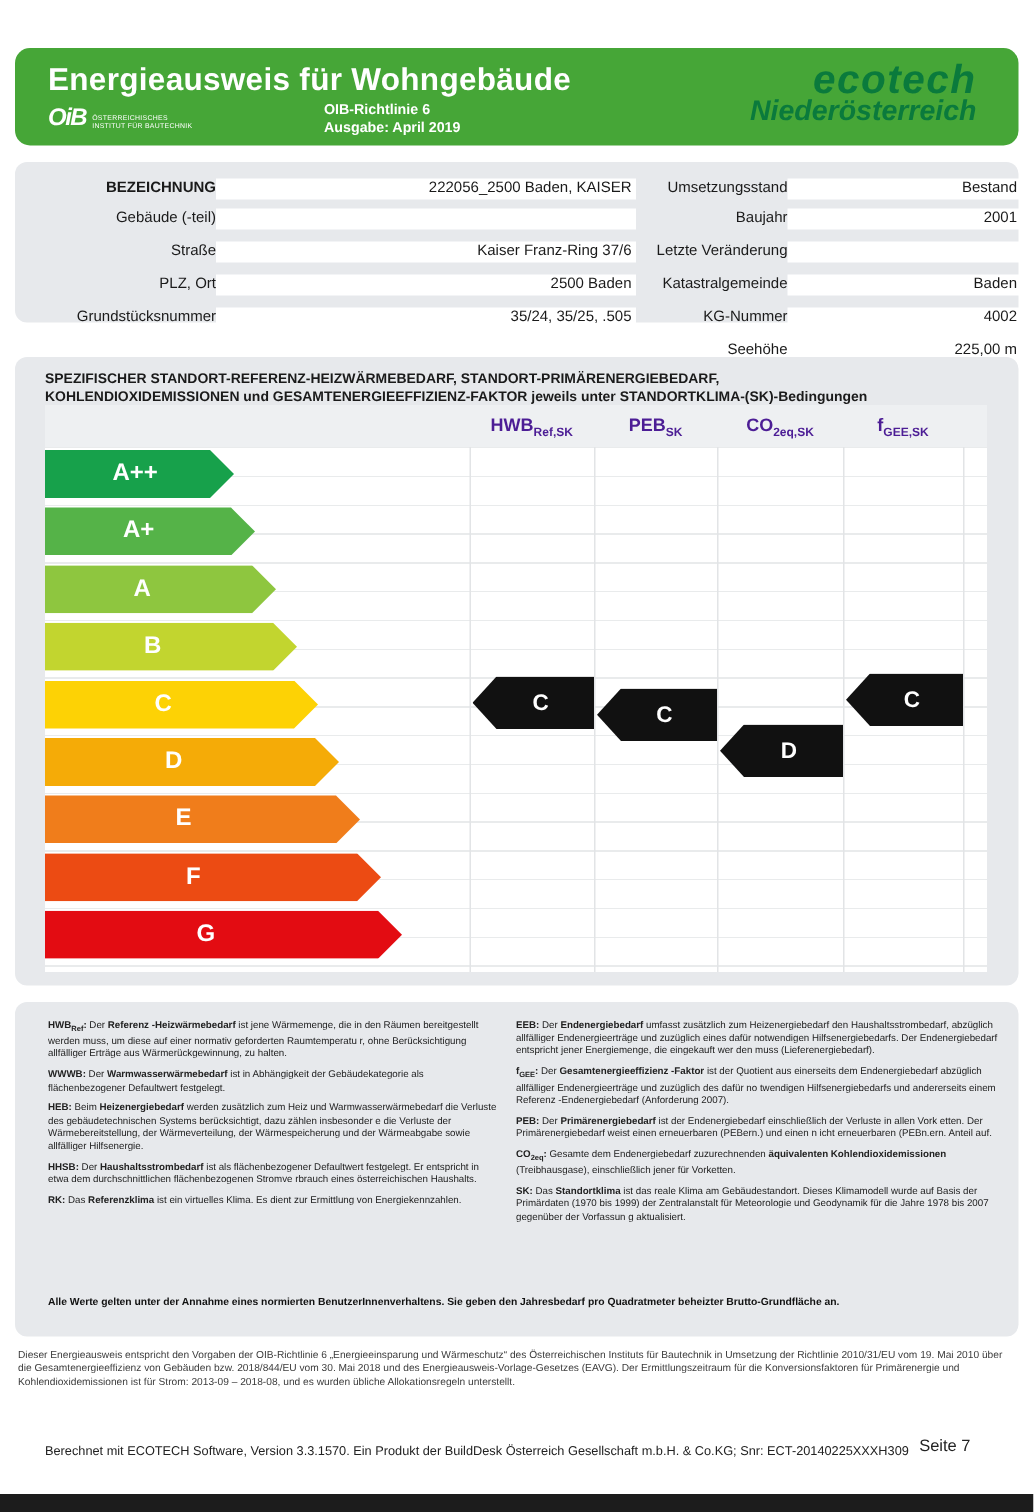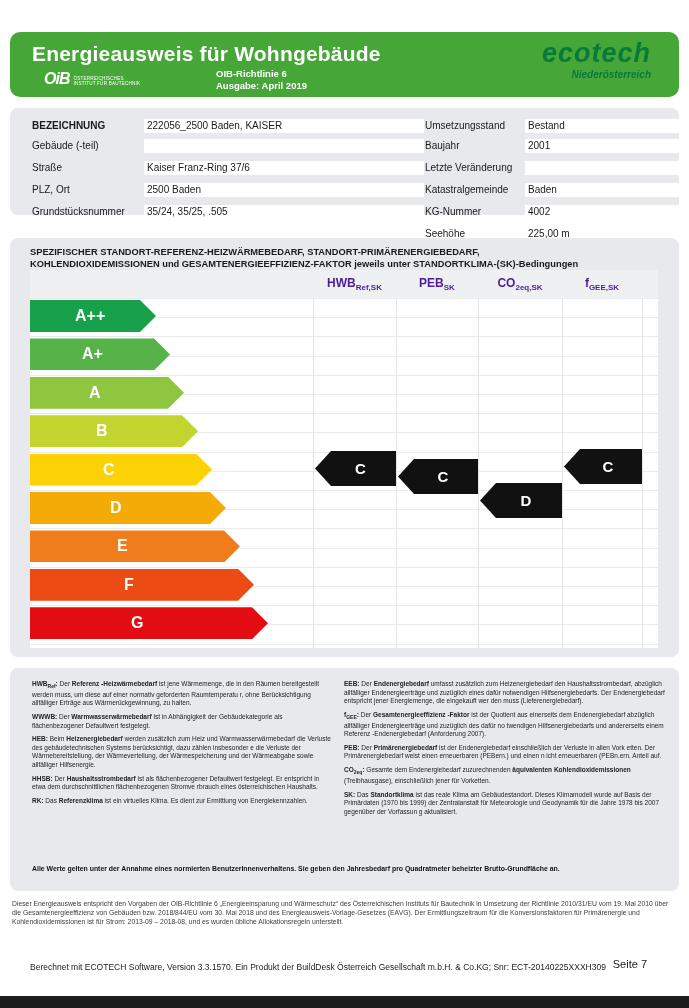--- a/index.html
+++ b/index.html
@@ -3,30 +3,30 @@
 <meta charset="utf-8">
 <style>
   html,body{margin:0;padding:0;background:#ffffff;}
   body{width:689px;height:1008px;position:relative;font-family:"Liberation Sans","DejaVu Sans",sans-serif;color:#1a1a1a;overflow:hidden;}
   .abs{position:absolute;}
   .b{font-weight:bold;}
 
   
   .header-card{left:10px;top:32px;width:669px;height:65px;background:#46a637;border-radius:10px;}
   .page-title{left:22px;top:10px;color:#fff;font-size:21px;font-weight:bold;letter-spacing:.2px;}
-  .oib{left:22px;top:40px;display:flex;align-items:flex-start;gap:4px;color:#fff;margin-left:12px;}
+  .oib{left:22px;top:40px;display:flex;align-items:flex-start;gap:4px;color:#fff;}
   .oib-mark{font-size:16px;font-weight:bold;font-style:italic;line-height:14px;letter-spacing:-1px;}
   .oib-sub{font-size:4.6px;line-height:5.4px;padding-top:4px;letter-spacing:.2px;}
   .richtlinie{left:206px;top:36px;color:#fff;font-size:9.5px;font-weight:bold;line-height:12px;}
   .brand{right:28px;top:7px;text-align:right;color:#0a7a3c;}
   .brand-name{font-size:27px;font-weight:bold;font-style:italic;letter-spacing:1px;line-height:28px;}
-  .brand-region{font-size:10px;font-weight:bold;font-style:italic;line-height:16px;}
-
-  
-  .info-card{left:10px;top:108px;width:669px;height:107px;background:#e7e9ec;border-radius:8px;}
+  .brand-region{font-size:19px;font-weight:bold;font-style:italic;line-height:16px;}
+
+  
+  .info-card{left:10px;top:108px;width:669px;height:107px;background:#e7e9ec;border-radius:8px;text-align:right;}
   .info-col{position:absolute;top:11px;}
   .info-col.left{left:22px;width:392px;}
   .info-col.right{left:415px;width:256px;}
   .info-row{display:flex;align-items:stretch;margin-bottom:8px;min-height:14px;}
   .info-row.gap{margin-bottom:6px;}
   .info-label{font-size:10px;line-height:14px;flex:none;}
   .info-col.left .info-label{width:112px;}
   .info-col.right .info-label{width:100px;}
   .info-value{flex:1;background:#fff;font-size:10px;line-height:14px;padding:0 3px;}
 

